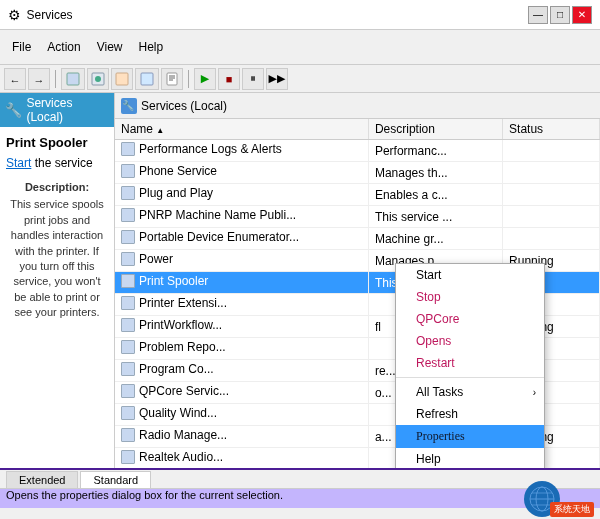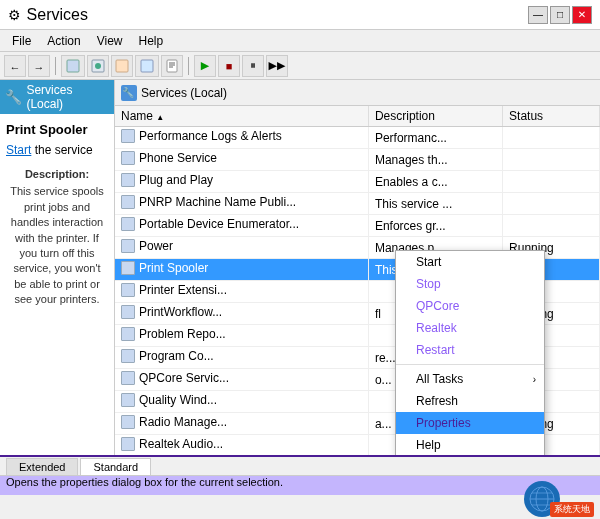--- a/index.html
+++ b/index.html
@@ -22,21 +22,21 @@
       justify-content: space-between;
       padding: 4px 8px;
       height: 30px;
     }
     .title-bar-left {
       display: flex;
       align-items: center;
       gap: 6px;
     }
     .title-bar-title {
-      font-size: 16px;
+      font-size: 12px;
       color: #000;
     }
     .title-bar-controls {
       display: flex;
       gap: 2px;
     }
     .title-btn {
       width: 20px;
       height: 18px;
       border: 1px solid #999;
@@ -46,21 +46,21 @@
       justify-content: center;
       font-size: 10px;
       cursor: pointer;
     }
 
     
     .menu-bar {
       background: #f0f0f0;
       display: flex;
       align-items: center;
-      height: 22px;
+      height: 35px;
       padding: 0 4px;
       border-bottom: 1px solid #ccc;
     }
     .menu-item {
       padding: 2px 8px;
       cursor: pointer;
       font-size: 12px;
     }
 
     
@@ -230,24 +230,25 @@
       z-index: 100;
       font-size: 12px;
     }
     .ctx-item {
       padding: 4px 20px;
       cursor: pointer;
       position: relative;
     }
     .ctx-item.highlighted {
       background: #3399ff;
-      color: #4c1d95;
+      color: #0f172a;
+      font-family: Liberation Serif, serif;
     }
     .ctx-item.disabled {
-      color: #8b5cf6;
+      color: #be185d;
       cursor: default;
     }
     .ctx-sep {
       height: 1px;
       background: #ddd;
       margin: 3px 0;
     }
     .ctx-arrow {
       position: absolute;
       right: 8px;
@@ -417,21 +418,21 @@
               <td class="col-desc">Enables a c...</td>
               <td class="col-status"></td>
             </tr>
             <tr>
               <td class="col-name"><span class="row-icon"><span class="svc-icon"></span>PNRP Machine Name Publi...</span></td>
               <td class="col-desc">This service ...</td>
               <td class="col-status"></td>
             </tr>
             <tr>
               <td class="col-name"><span class="row-icon"><span class="svc-icon"></span>Portable Device Enumerator...</span></td>
-              <td class="col-desc">Enforces gr...</td>
+              <td class="col-desc">Machine gr...</td>
               <td class="col-status"></td>
             </tr>
             <tr>
               <td class="col-name"><span class="row-icon"><span class="svc-icon"></span>Power</span></td>
               <td class="col-desc">Manages p...</td>
               <td class="col-status">Running</td>
             </tr>
             <tr class="selected">
               <td class="col-name"><span class="row-icon"><span class="svc-icon"></span>Print Spooler</span></td>
               <td class="col-desc">This service ...</td>
@@ -478,21 +479,21 @@
               <td class="col-status"></td>
             </tr>
           </tbody>
       </table>
     </div>
 
     <div class="context-menu">
       <div class="ctx-item">Start</div>
       <div class="ctx-item disabled">Stop</div>
       <div class="ctx-item disabled">QPCore</div>
-      <div class="ctx-item disabled">Realtek</div>
+      <div class="ctx-item disabled">Opens</div>
       <div class="ctx-item disabled">Restart</div>
       <div class="ctx-sep"></div>
       <div class="ctx-item">All Tasks <span class="ctx-arrow">›</span></div>
       <div class="ctx-item">Refresh</div>
       <div class="ctx-item highlighted">Properties</div>
       <div class="ctx-item">Help</div>
     </div>
   </div>
 </div>
 

